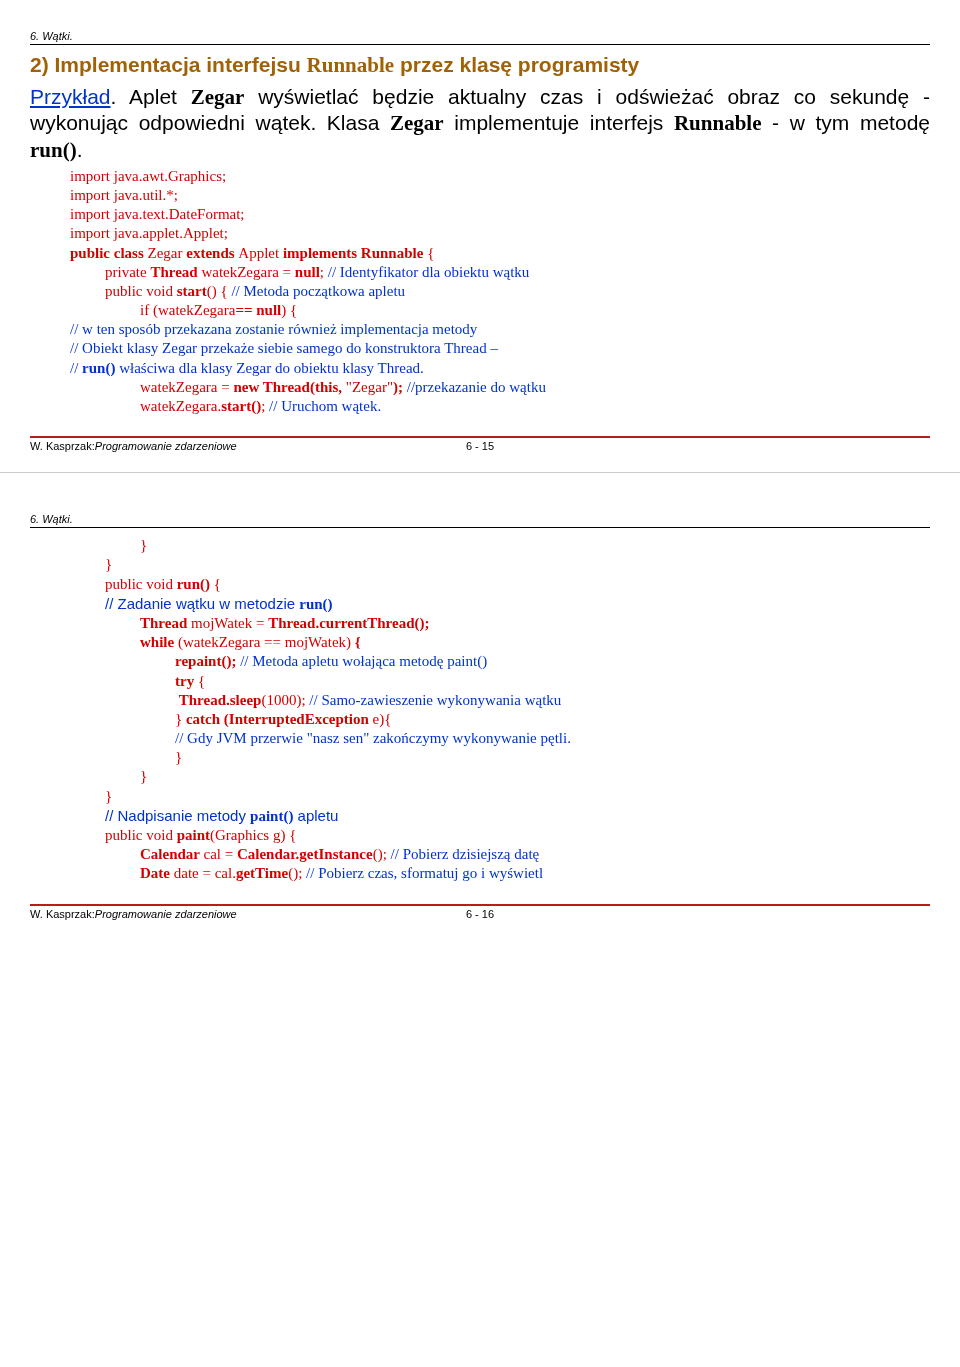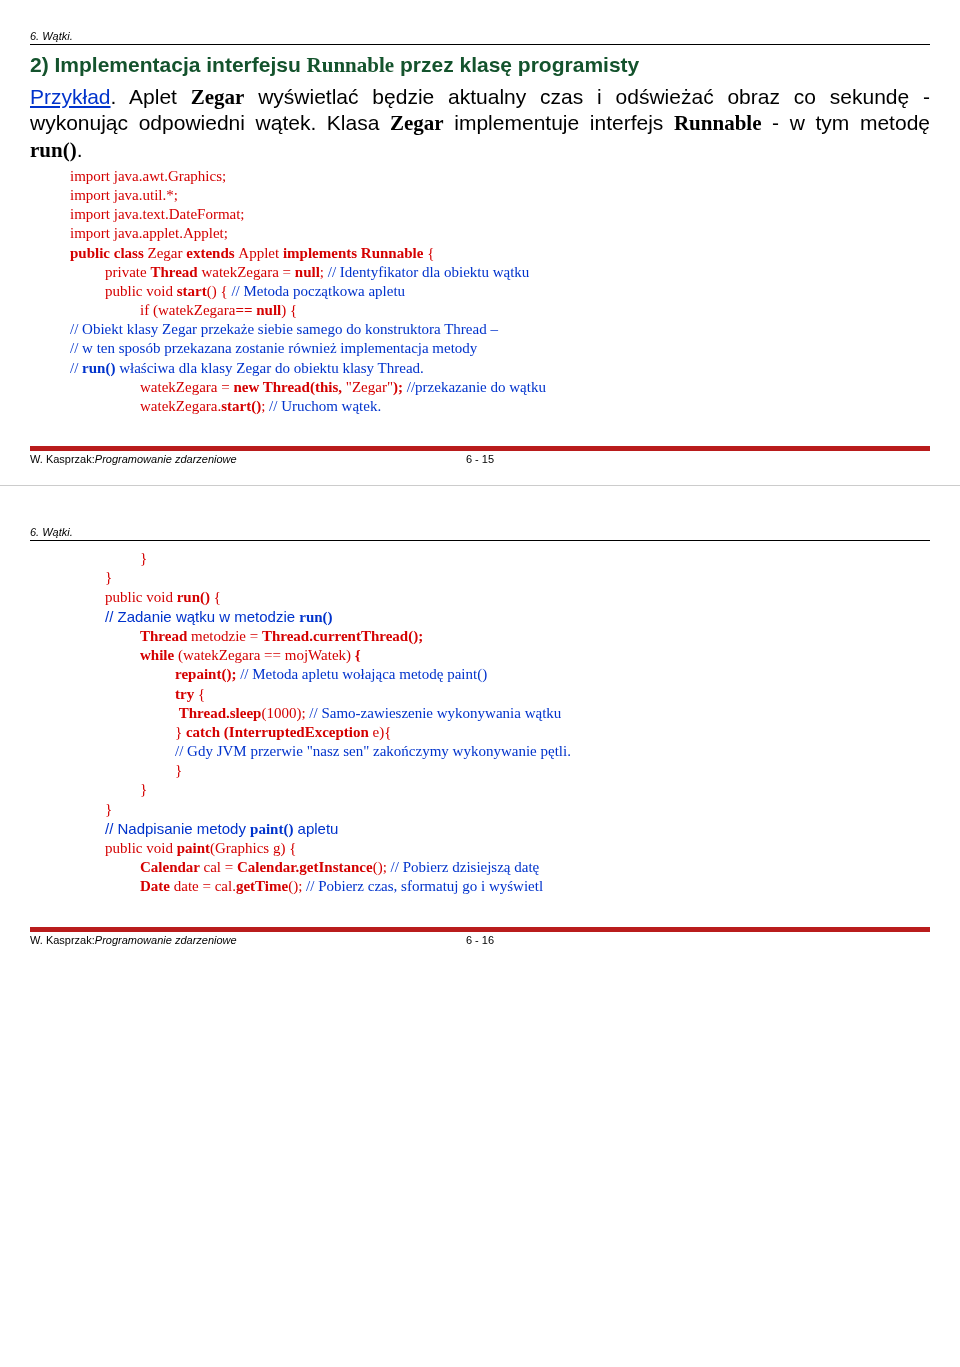--- a/index.html
+++ b/index.html
@@ -19,21 +19,21 @@
     font-family: Arial, sans-serif;
     font-size: 11px;
     border-bottom: 1px solid #000;
     padding-bottom: 2px;
     margin-bottom: 8px;
   }
   .section-title {
     font-family: Arial, sans-serif;
     font-weight: bold;
     font-size: 21px;
-    color: #14532d;
+    color: #a16207;
     margin: 0 0 6px 0;
   }
   .section-title .code-inline {
     font-family: "Times New Roman", Times, serif;
   }
   .body-text {
     font-family: Arial, sans-serif;
     font-size: 21px;
     color: #000;
     margin: 0 0 4px 0;
@@ -59,22 +59,22 @@
     margin-left: 40px;
     margin-top: 4px;
   }
   .indent1 { padding-left: 35px; }
   .indent2 { padding-left: 70px; }
   .indent3 { padding-left: 105px; }
   .red { color: #d40000; }
   .blue { color: #0033cc; }
   .b { font-weight: bold; }
   .slide-footer {
-    border-top: 5px solid #b91c1c;
-    margin-top: 30px;
+    border-top: 2px solid #b91c1c;
+    margin-top: 20px;
     padding-top: 2px;
     font-family: Arial, sans-serif;
     font-size: 11px;
     display: flex;
   }
   .slide-footer .author { font-style: normal; }
   .slide-footer .course { font-style: italic; }
   .slide-footer .pagenum {
     position: absolute;
     left: 50%;
@@ -114,22 +114,22 @@
     </div>
     <div class="indent1">
       <span class="red">private </span><span class="red b">Thread </span><span class="red">watekZegara = </span><span class="red b">null</span><span class="red">; </span><span class="blue">// Identyfikator dla obiektu wątku</span>
     </div>
     <div class="indent1">
       <span class="red">public void </span><span class="red b">start</span><span class="red">() {  </span><span class="blue">// Metoda początkowa apletu</span>
     </div>
     <div class="indent2">
       <span class="red">if </span><span class="red">(watekZegara</span><span class="red b">== null</span><span class="red">) {</span>
     </div>
+    <div class="blue">// w ten sposób przekazana zostanie również implementacja metody</div>
     <div class="blue">// Obiekt klasy Zegar przekaże siebie samego do konstruktora Thread –</div>
-    <div class="blue">// w ten sposób przekazana zostanie również implementacja metody</div>
     <div>
       <span class="blue">// </span><span class="blue b">run()</span><span class="blue"> właściwa dla klasy Zegar do obiektu klasy Thread.</span>
     </div>
     <div class="indent2">
       <span class="red">watekZegara = </span><span class="red b">new Thread(this, </span><span class="red">"Zegar"</span><span class="red b">); </span><span class="blue">//przekazanie do wątku</span>
     </div>
     <div class="indent2">
       <span class="red">watekZegara.</span><span class="red b">start()</span><span class="red">; </span><span class="blue">// Uruchom wątek.</span>
     </div>
   </div>
@@ -149,21 +149,21 @@
   <div class="code-block">
     <div class="indent2 red">}</div>
     <div class="indent1 red">}</div>
     <div class="indent1">
       <span class="red">public void </span><span class="red b">run() </span><span class="red">{</span>
     </div>
     <div class="indent1">
       <span class="sans-blue">// Zadanie wątku w metodzie </span><span class="blue b">run()</span>
     </div>
     <div class="indent2">
-      <span class="red b">Thread </span><span class="red">metodzie = </span><span class="red b">Thread.currentThread();</span>
+      <span class="red b">Thread </span><span class="red">mojWatek = </span><span class="red b">Thread.currentThread();</span>
     </div>
     <div class="indent2">
       <span class="red b">while </span><span class="red">(watekZegara == mojWatek) </span><span class="red b">{</span>
     </div>
     <div class="indent3">
       <span class="red b">repaint(); </span><span class="blue">// Metoda apletu wołająca metodę paint()</span>
     </div>
     <div class="indent3">
       <span class="red b">try </span><span class="red">{</span>
     </div>

